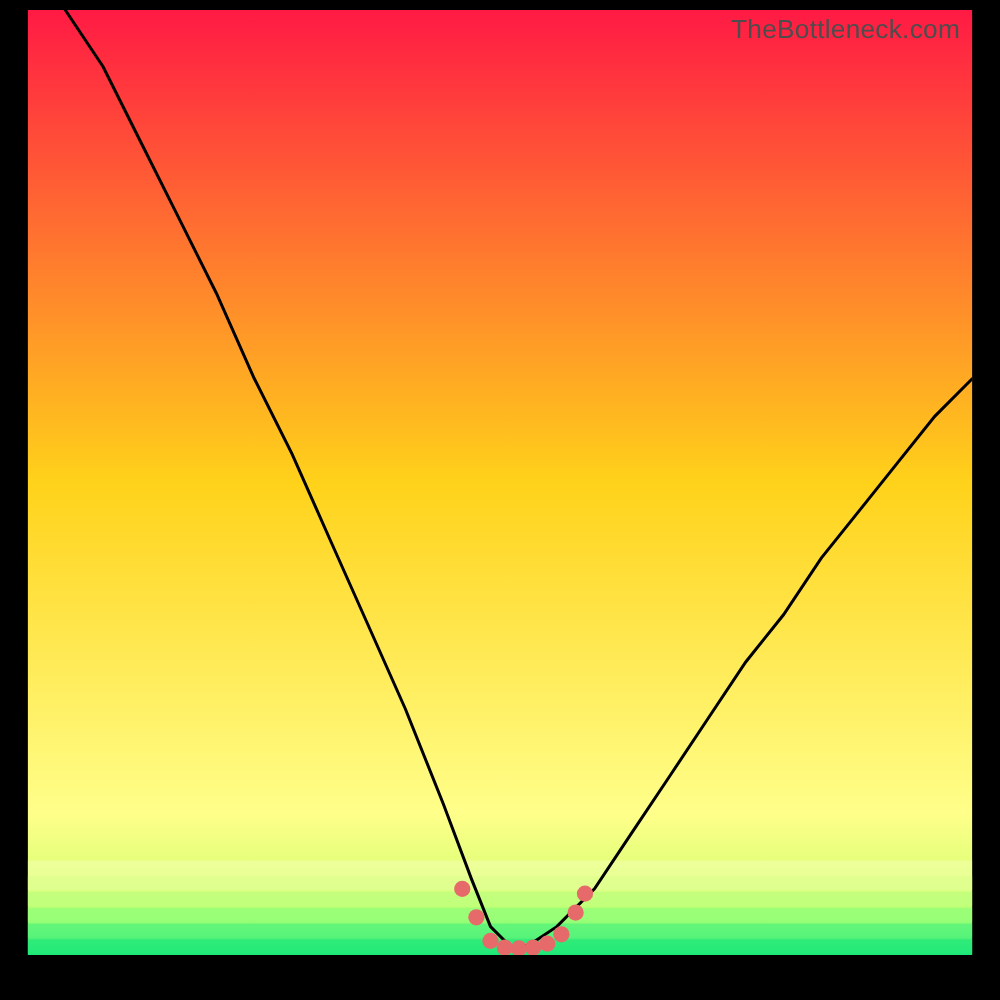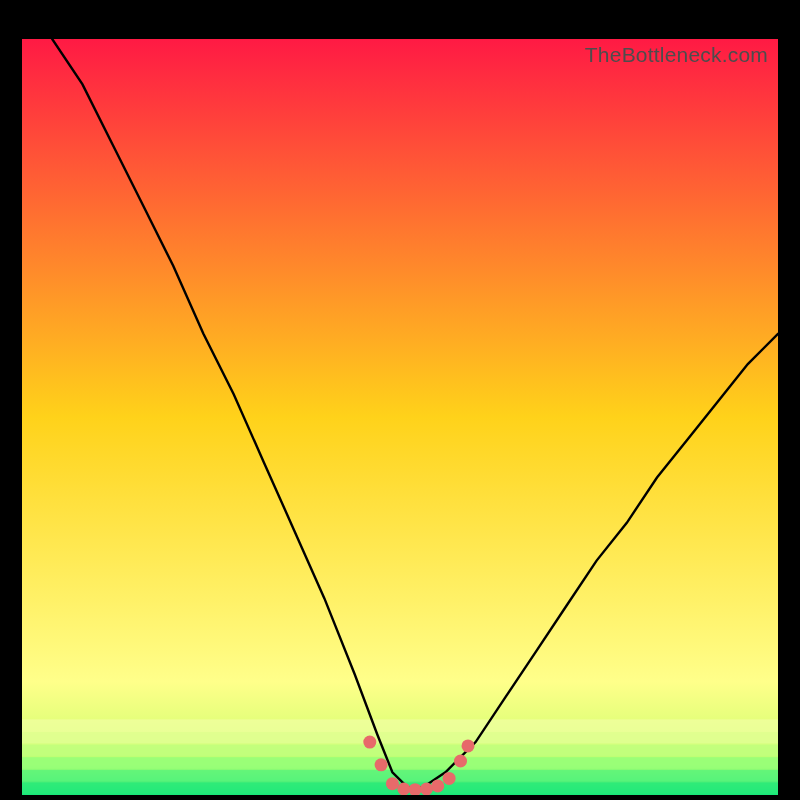--- a/index.html
+++ b/index.html
@@ -15,21 +15,21 @@
     position: absolute;
     left: 0;
     top: 0;
     width: 800px;
     height: 800px;
     background: #000;
   }
   .plot {
     position: absolute;
     left: 22px;
-    top: 39px;
+    top: 8px;
     width: 756px;
     height: 756px;
     overflow: hidden;
   }
   .watermark {
     position: absolute;
     top: 4px;
     right: 10px;
     color: #4d4d4d;
     font-size: 21px;

